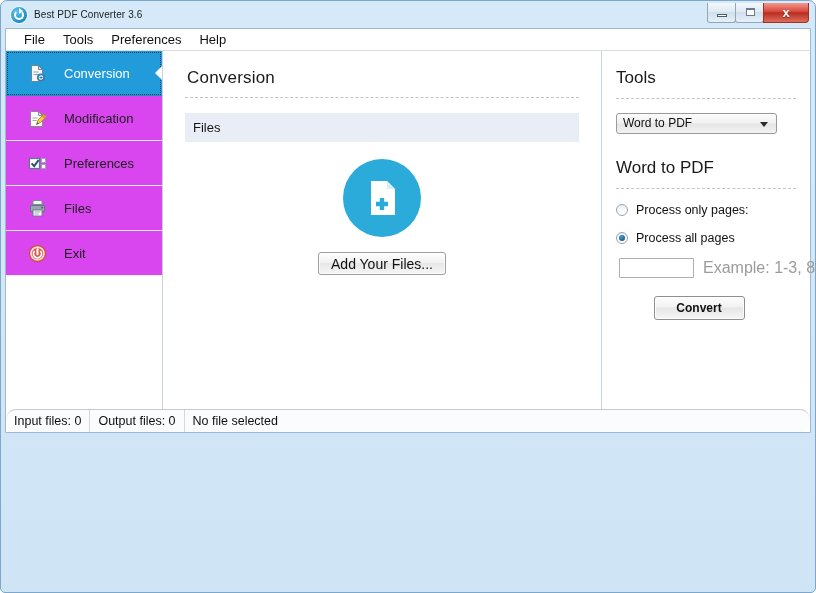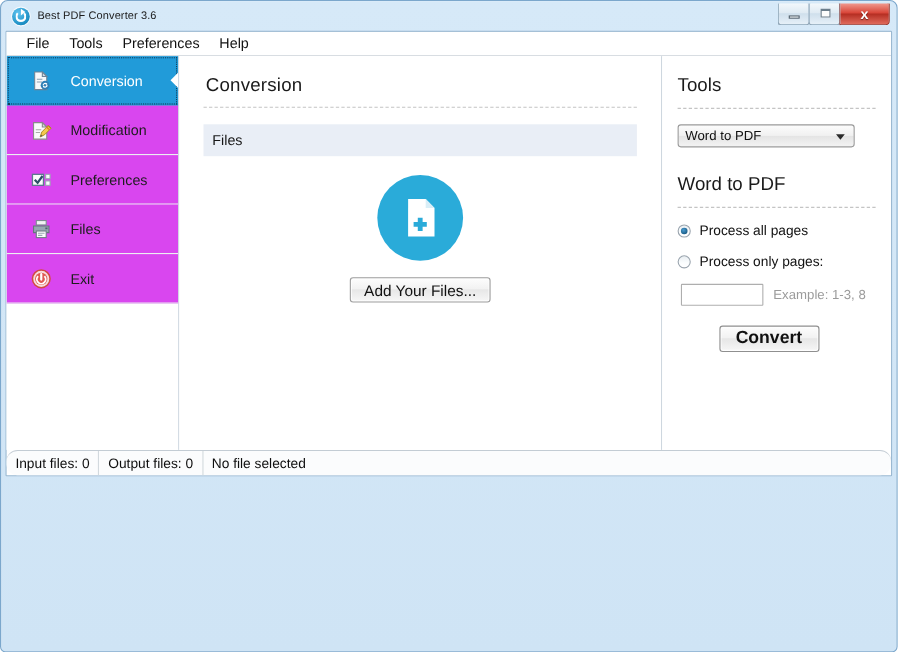--- a/index.html
+++ b/index.html
@@ -369,35 +369,35 @@
     background: #ffffff;
     box-sizing: border-box;
     font-family: "Liberation Sans", sans-serif;
     font-size: 12px;
     padding: 0 3px;
     color: #111;
     border-radius: 1px;
   }
   #pages-hint {
     margin-left: 9px;
-    font-size: 12px;
+    font-size: 16px;
     color: #9b9b9b;
     white-space: nowrap;
   }
   #convert-wrap {
     margin-top: 18px;
     display: flex;
     justify-content: center;
     padding-right: 14px;
   }
   #convert-btn {
     min-width: 91px;
     height: 24px;
     font-family: "Liberation Sans", sans-serif;
-    font-size: 16px;
+    font-size: 12px;
     font-weight: bold;
     color: #111;
     background: linear-gradient(to bottom, #fdfdfd 0%, #f2f2f2 45%, #e6e6e6 50%, #f6f6f6 100%);
     border: 1px solid #8f8f8f;
     border-radius: 3px;
     cursor: default;
     box-shadow: inset 0 0 0 1px rgba(255,255,255,.8);
   }
 
   
@@ -549,27 +549,27 @@
 
         <div id="tool-select">
           <span class="sel-value">Word to PDF</span>
           <span class="arrow"></span>
         </div>
 
         <div class="rp-subtitle">Word to PDF</div>
         <div class="rp-rule"></div>
 
         <div class="radio-row">
+          <span class="radio"></span>
+          <span class="radio-label">Process only pages:</span>
+        </div>
+
+        <div class="radio-row">
           <span class="radio checked"></span>
           <span class="radio-label">Process all pages</span>
-        </div>
-
-        <div class="radio-row">
-          <span class="radio"></span>
-          <span class="radio-label">Process only pages:</span>
         </div>
 
         <div id="pages-row">
           <input id="pages-input" type="text" placeholder="" style="">
           <span id="pages-hint">Example: 1-3, 8</span>
         </div>
 
         <div id="convert-wrap">
           <button id="convert-btn">Convert</button>
         </div>

